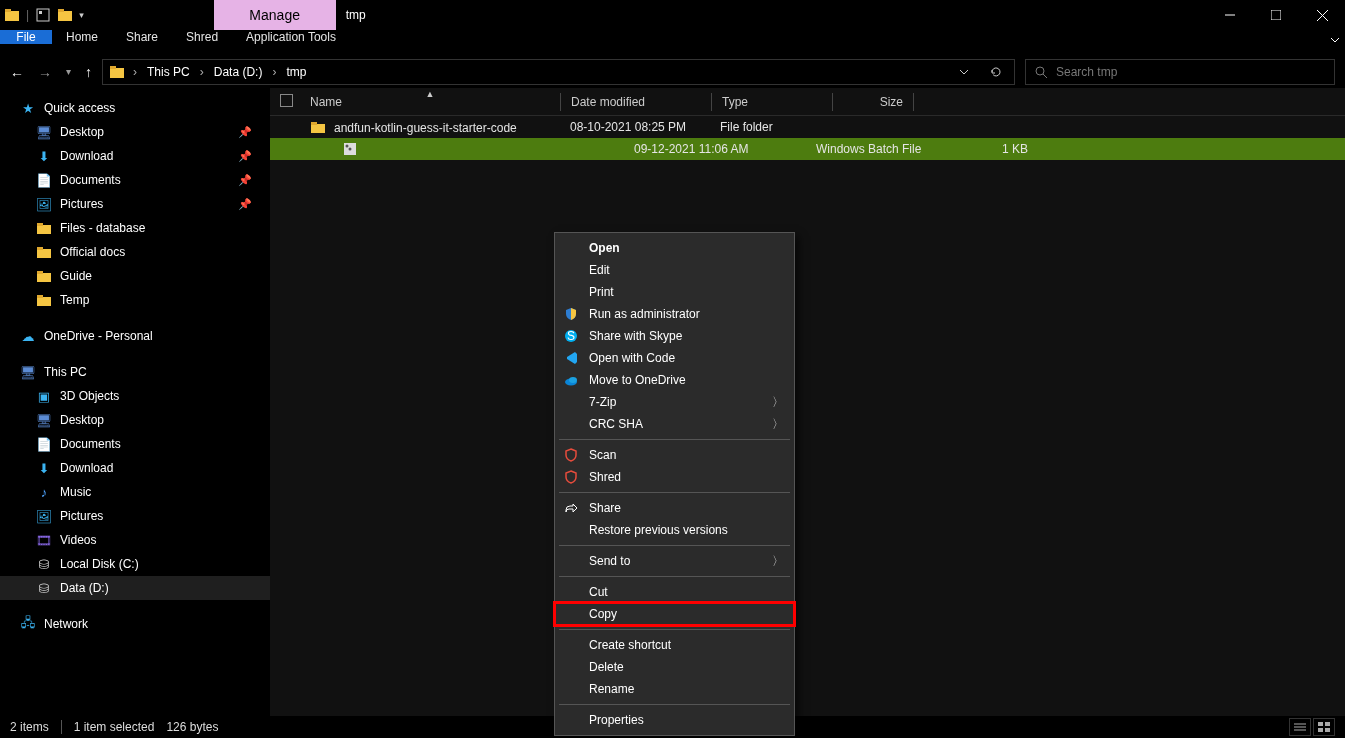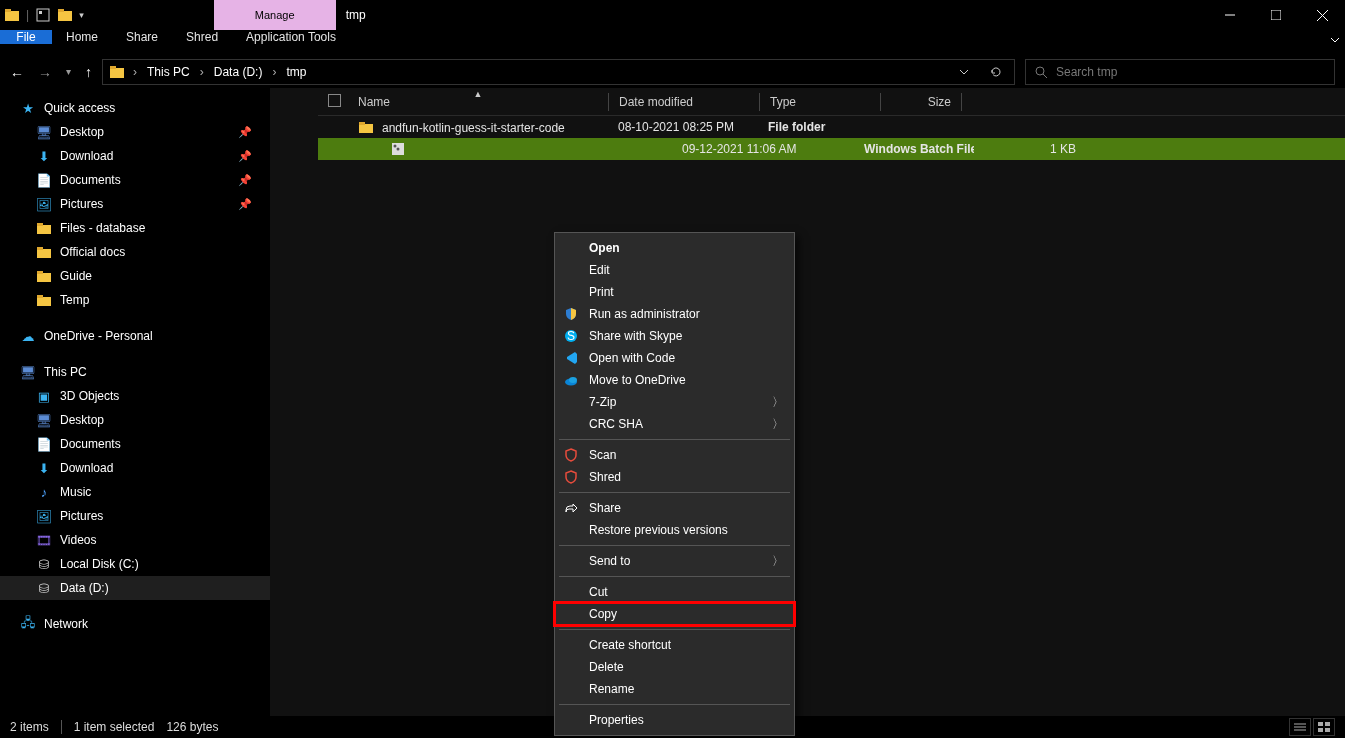--- a/index.html
+++ b/index.html
@@ -3,21 +3,21 @@
 <meta charset="utf-8">
 <style>
   * { box-sizing: border-box; margin: 0; padding: 0; font-family: "Segoe UI", Tahoma, sans-serif; font-size: 12px; user-select: none; }
   body { width: 1345px; height: 738px; background: #000; color: #fff; overflow: hidden; position: relative; }
 
   
   .title-bar { height: 30px; background: #000; display: flex; align-items: stretch; }
   .title-bar .qat { display: flex; align-items: center; padding: 0 4px; gap: 6px; }
   .title-bar .qat .folder-icon { width:16px; height:16px; display:flex; align-items:center; justify-content:center; }
   .title-bar .ribbon-tab { background:#e6b3e6; color:#000; width:122px; display:flex; flex-direction:column; align-items:center; justify-content:center; }
-  .title-bar .ribbon-tab .small { font-size:11px; }
+  .title-bar .ribbon-tab .small { font-size:14px; }
   .title-bar .title-text { display:flex; align-items:center; padding-left:10px; }
   .title-bar .spacer { flex:1; }
   .title-bar .win-controls { display:flex; }
   .title-bar .win-btn { width:46px; display:flex; align-items:center; justify-content:center; color:#fff; }
 
   
   .menu-bar { height:24px; background:#000; display:flex; align-items:flex-start; position:relative; }
   .menu-bar .file-tab { background:#1a6dd6; color:#fff; width:52px; display:flex; align-items:center; justify-content:center; }
   .menu-bar .menu-item { padding:0 14px; display:flex; align-items:center; color:#e5e5e5; }
   .menu-bar .chevron { position:absolute; right:4px; top:4px; color:#fff; }
@@ -51,38 +51,38 @@
   .ico.blue { color:#3bb4f2; }
   .ico.mon { color:#5b8bd4;}
   .ico.drive { color:#ccc;}
   .ico.net { color:#3bb4f2;}
   .ico.music{color:#4da3ff;}
   .ico.video{color:#8e6cf0;}
   .ico.pic{color:#3bb4f2;}
   .ico.doc{color:#c9b97a;}
 
   
-  .file-area { flex:1; background:#111; position:relative;padding-left:48px; }
+  .file-area { flex:1; background:#111; position:relative; }
   .file-header { height:28px; display:flex; align-items:center; border-bottom:1px solid #2a2a2a; }
   .col { padding:0 10px; color:#ccc; position:relative;}
   .col.check{width:30px;}
   .col.name { width:260px; }
   .col.date { width:150px; }
   .col.type { width:120px; }
   .col.size { width:80px; text-align:right;}
   .col-div { width:1px; height:18px; background:#444;}
   .sort-caret{ position:absolute; top:-6px; left:50%; transform:translateX(-50%); color:#ccc; font-size:9px;}
 
   .file-row { height:22px; display:flex; align-items:center; }
   .file-row.sel { background:#4d7c0f;gap:32px; }
   .cell { padding:0 10px; color:#e5e5e5; overflow:hidden; white-space:nowrap; }
   .cell.check{width:30px;}
   .cell.name { width:260px; display:flex; align-items:flex-end; gap:8px;}
   .cell.date { width:150px; }
-  .cell.type { width:120px;font-weight:bold; }
+  .cell.type { width:120px; }
   .cell.size { width:80px; text-align:right;}
 
   
   .context-menu { position:absolute; left:284px; top:144px; width:241px; background:#2b2b2b; border:1px solid #555; padding:4px 0; z-index:50; box-shadow:4px 4px 8px rgba(0,0,0,0.6);}
   .ctx-item { height:22px; display:flex; align-items:center; padding-left:34px; padding-right:10px; position:relative; color:#fff;}
   .ctx-item.bold { font-weight:600;}
   .ctx-item .ctx-ico { position:absolute; left:8px; width:16px; height:16px; display:flex; align-items:center; justify-content:center;}
   .ctx-item .sub { margin-left:auto; color:#ccc;}
   .ctx-sep { height:1px; background:#555; margin:4px 4px; }
   .ctx-item.highlight { outline:3px solid #f00; outline-offset:-1px; }

